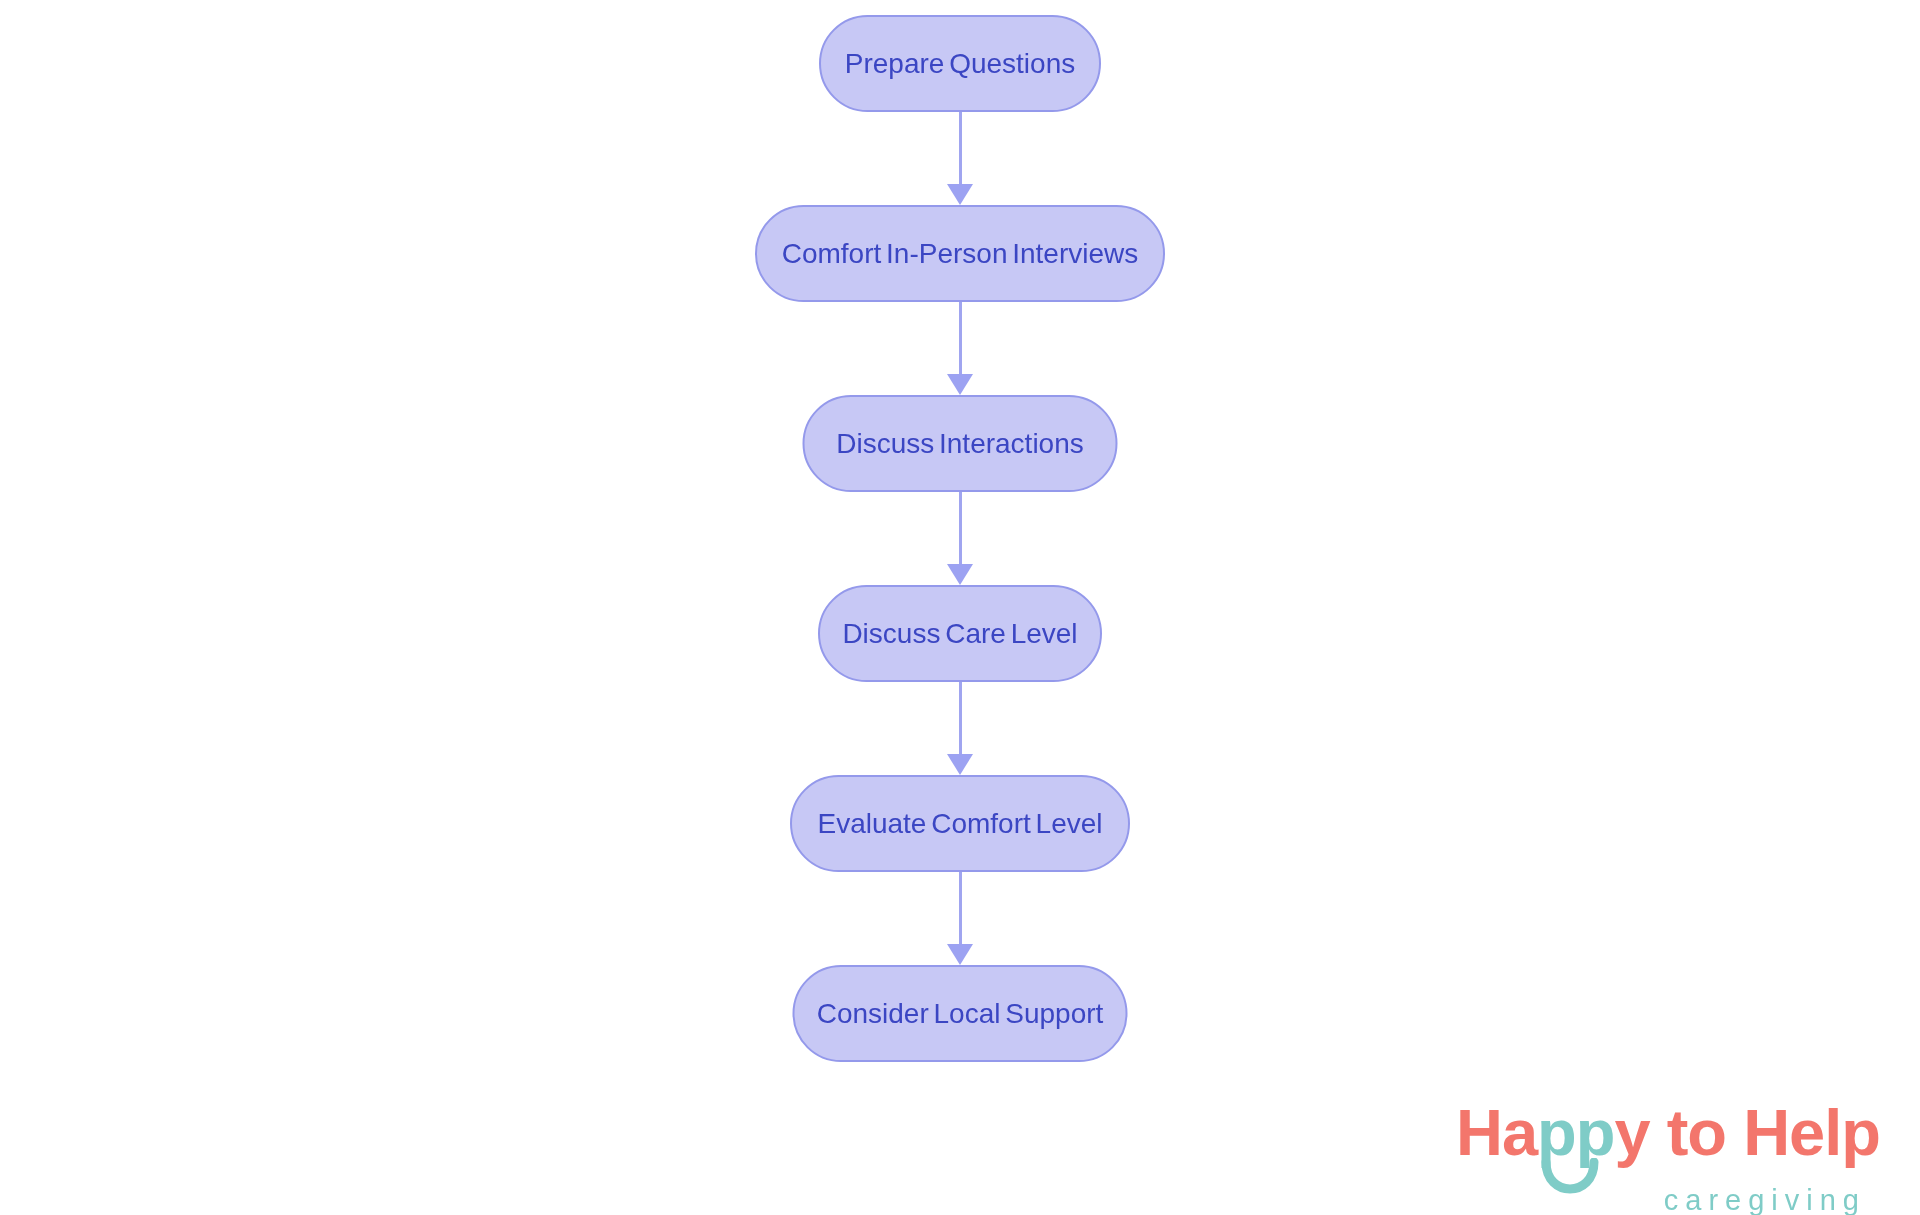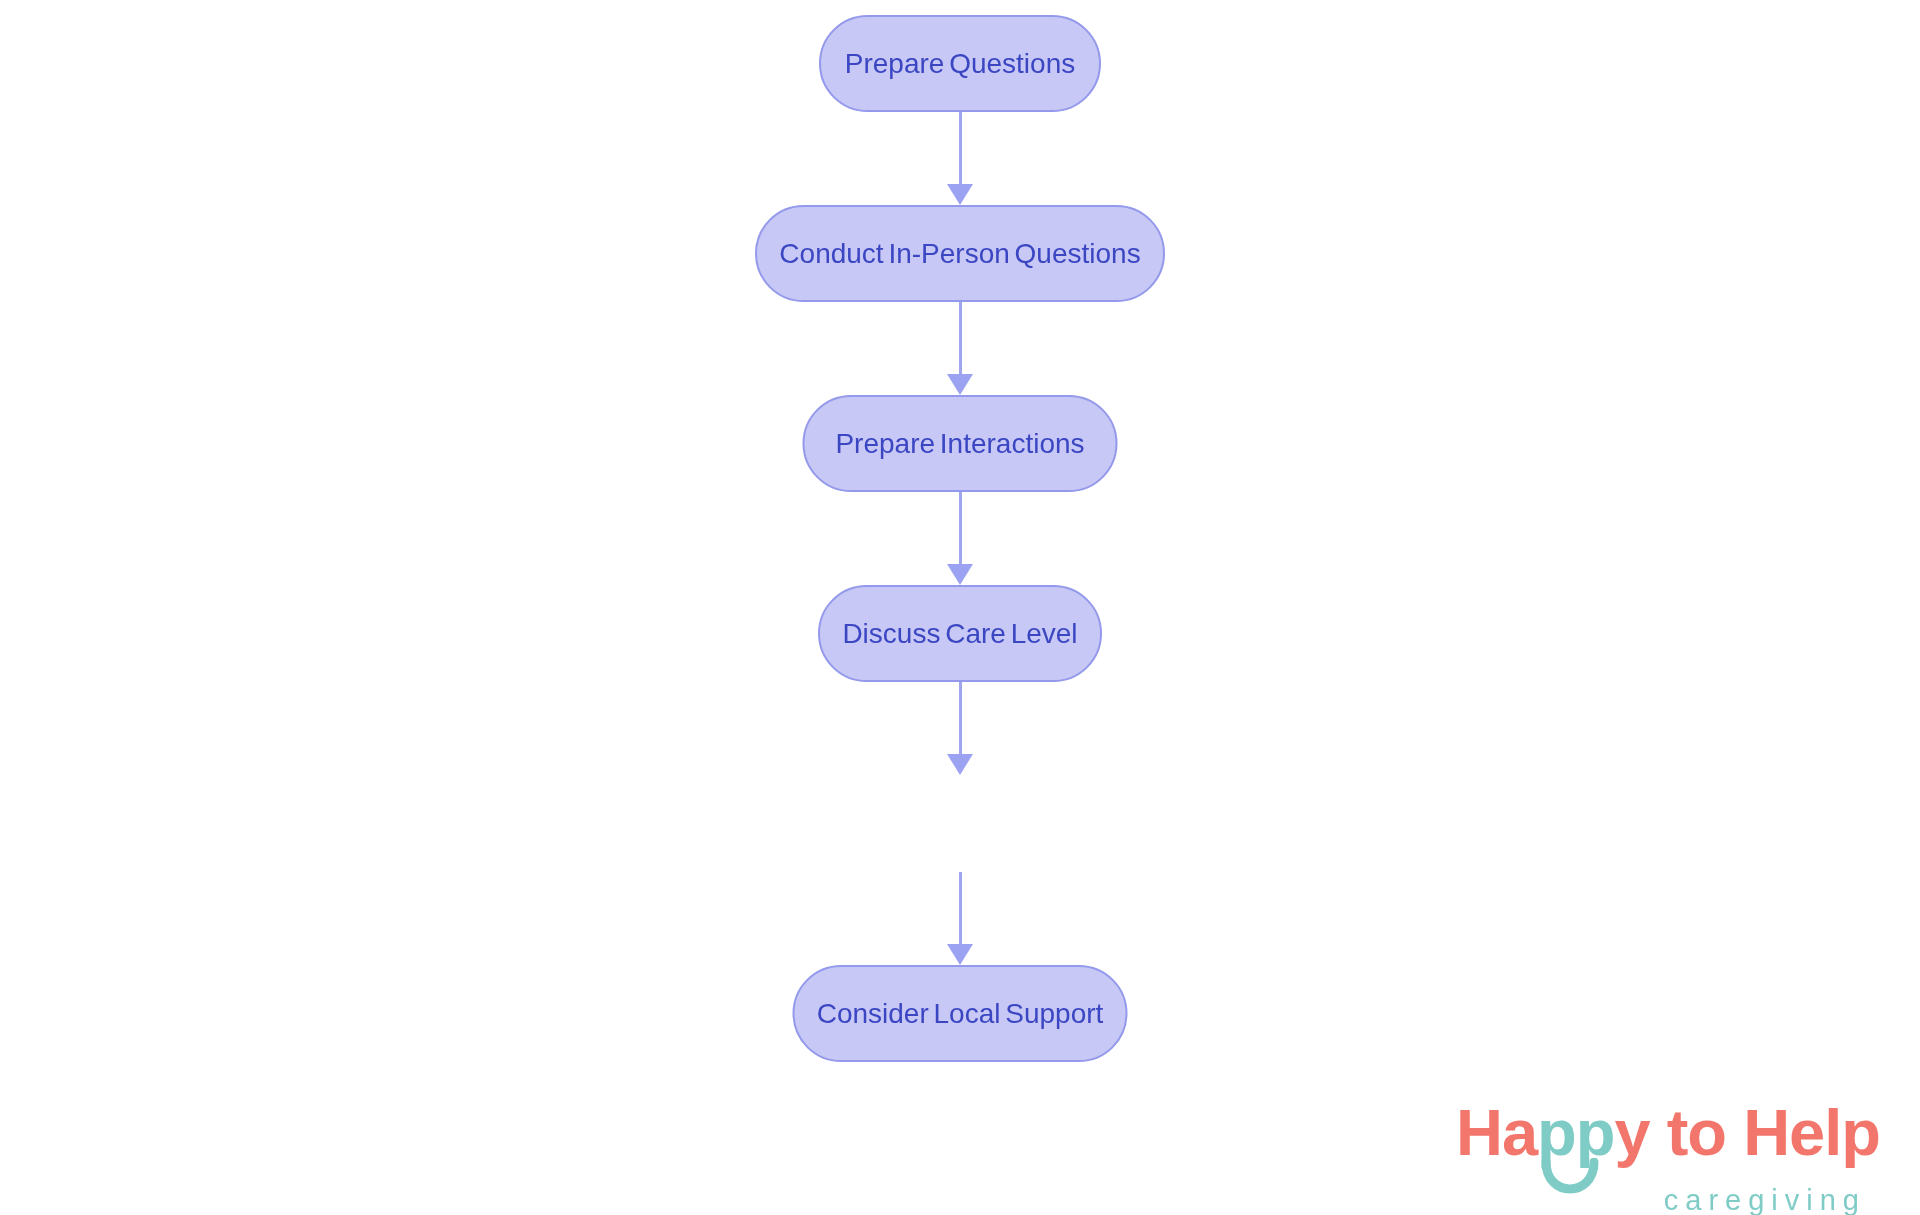--- a/index.html
+++ b/index.html
@@ -111,46 +111,49 @@
   <div class="node n1">
     <span>Prepare Questions</span>
   </div>
 
   <div class="arrow a1">
     <div class="shaft"></div>
     <div class="head"></div>
   </div>
 
   <div class="node n2">
-    <span>Conduct In-Person Questions</span>
+    <span>Comfort In-Person Interviews</span>
   </div>
 
   <div class="arrow a2">
     <div class="shaft"></div>
     <div class="head"></div>
   </div>
 
   <div class="node n3">
-    <span>Prepare Interactions</span>
+    <span>Discuss Interactions</span>
   </div>
 
   <div class="arrow a3">
     <div class="shaft"></div>
     <div class="head"></div>
   </div>
 
   <div class="node n4">
     <span>Discuss Care Level</span>
   </div>
 
   <div class="arrow a4">
     <div class="shaft"></div>
     <div class="head"></div>
   </div>
 
+  <div class="node n5">
+    <span>Evaluate Comfort Level</span>
+  </div>
 
   <div class="arrow a5">
     <div class="shaft"></div>
     <div class="head"></div>
   </div>
 
   <div class="node n6">
     <span>Consider Local Support</span>
   </div>
 

